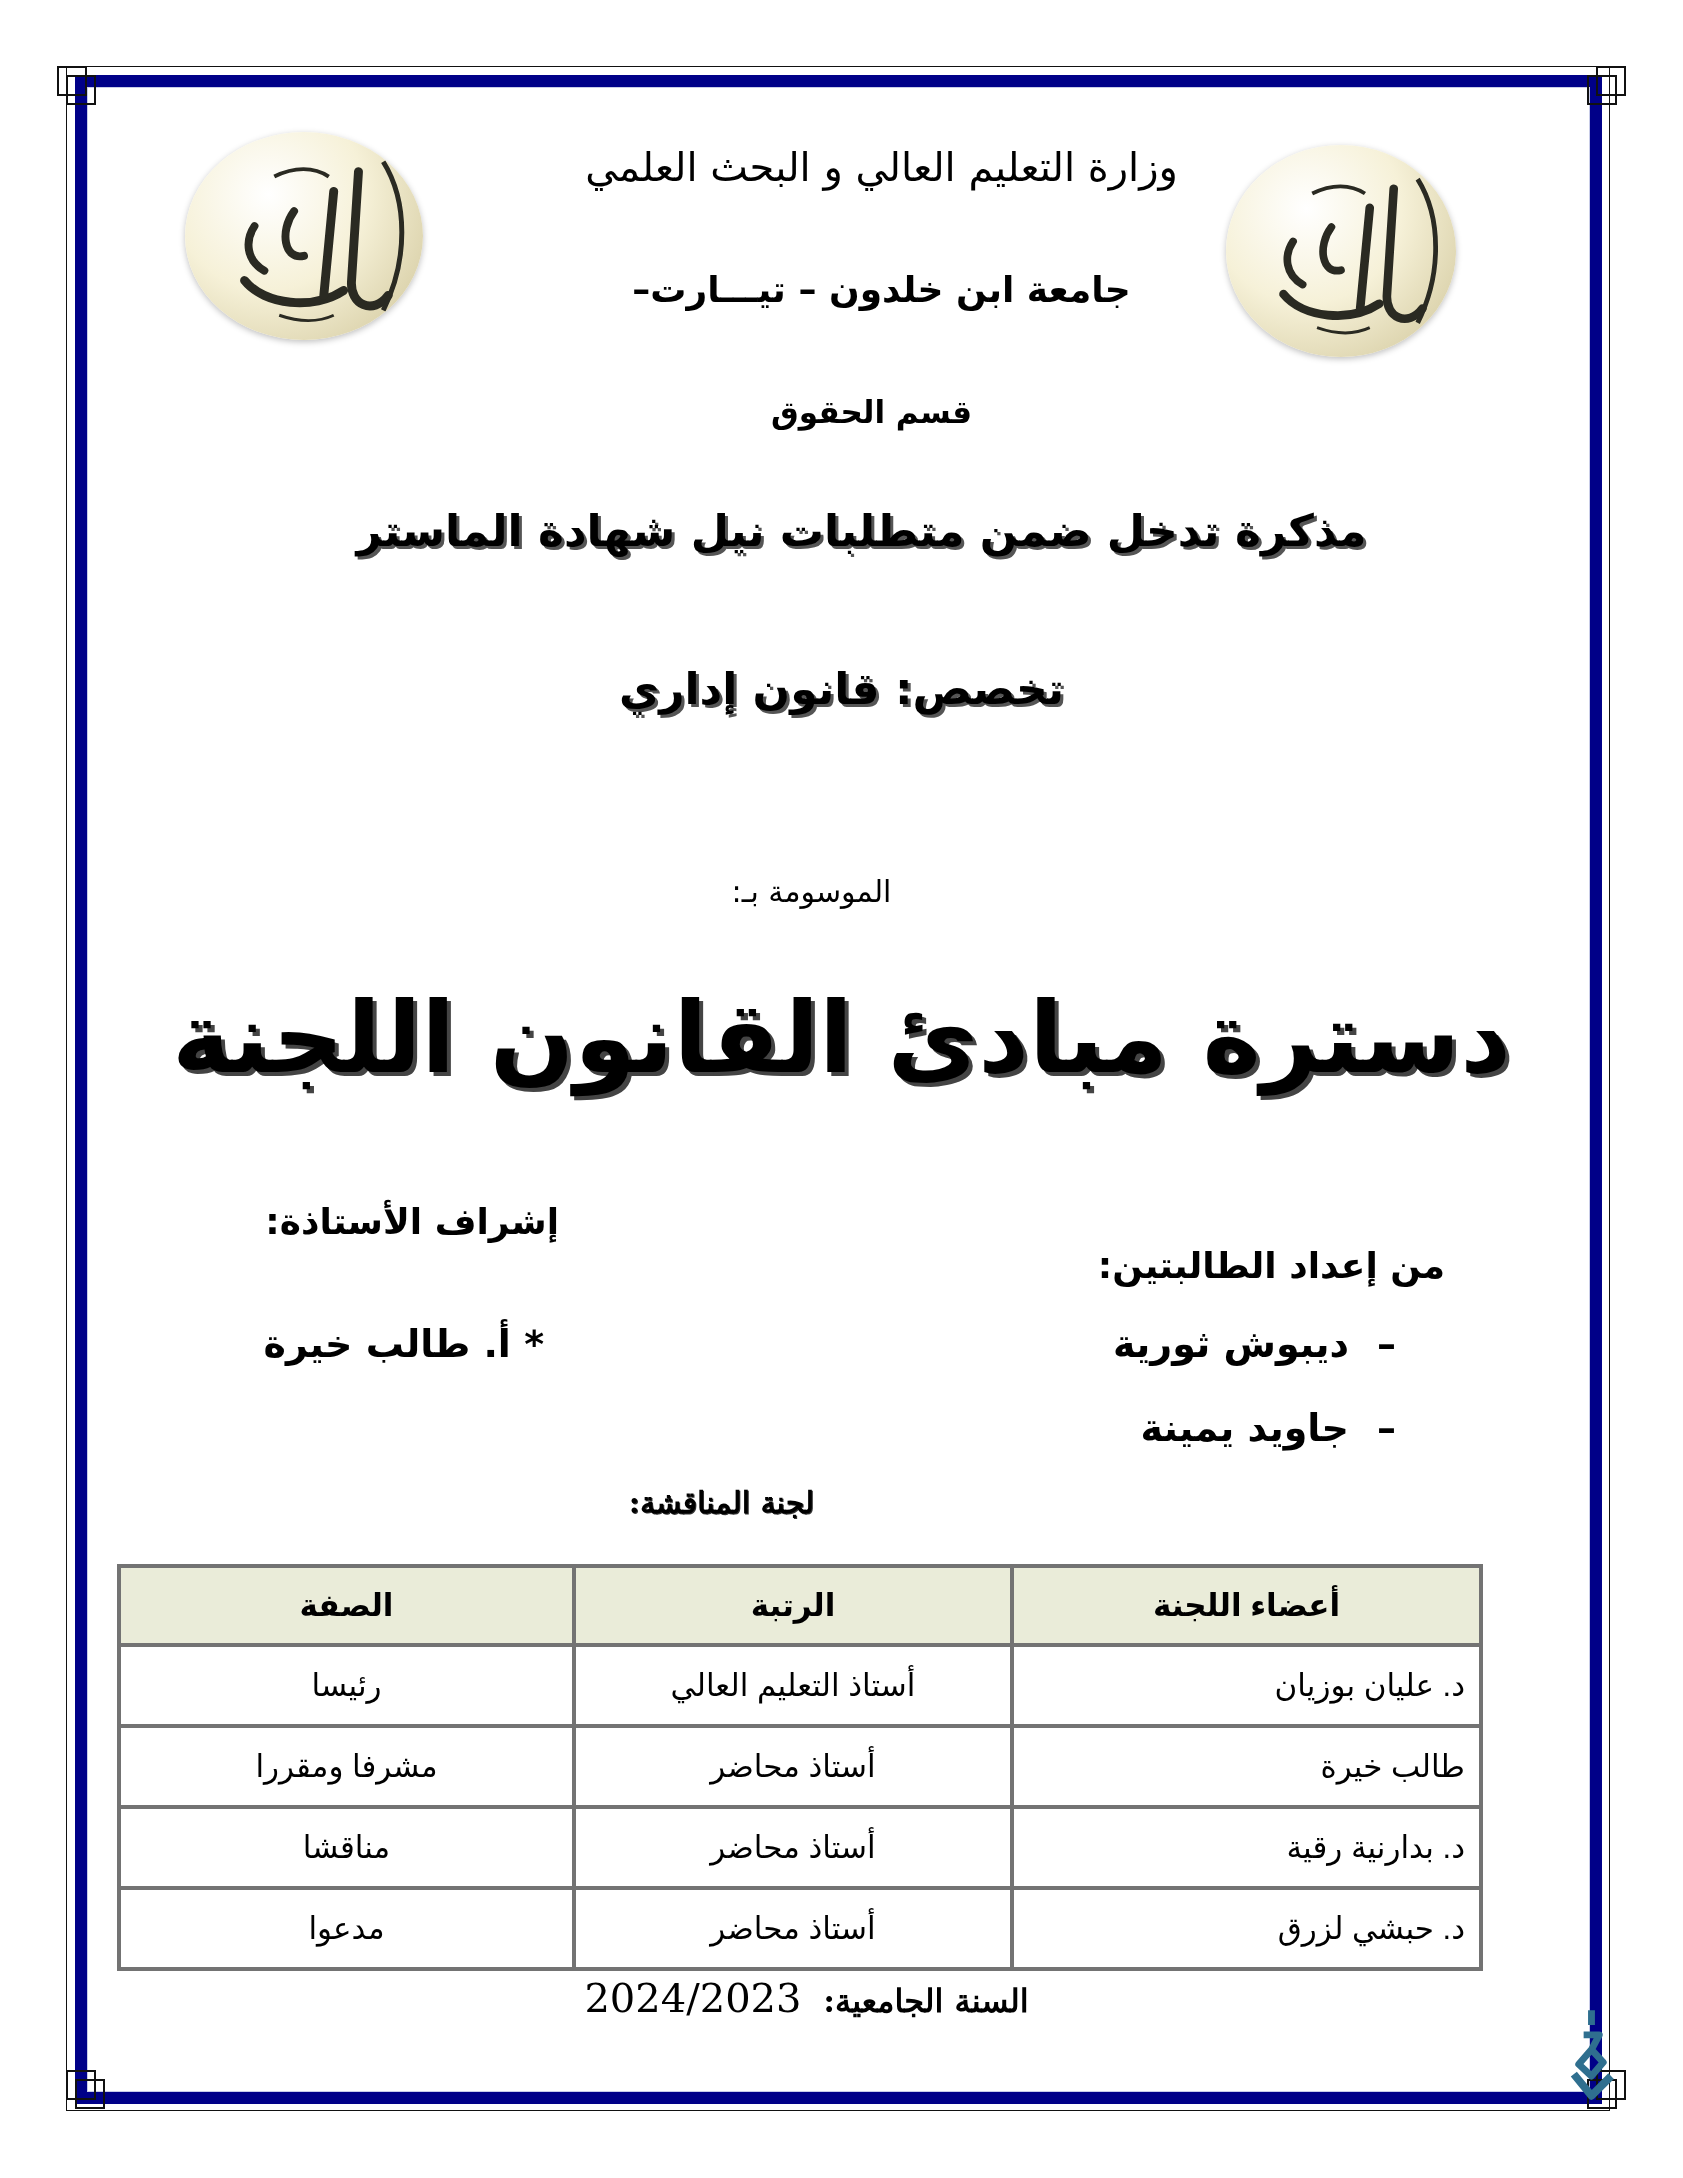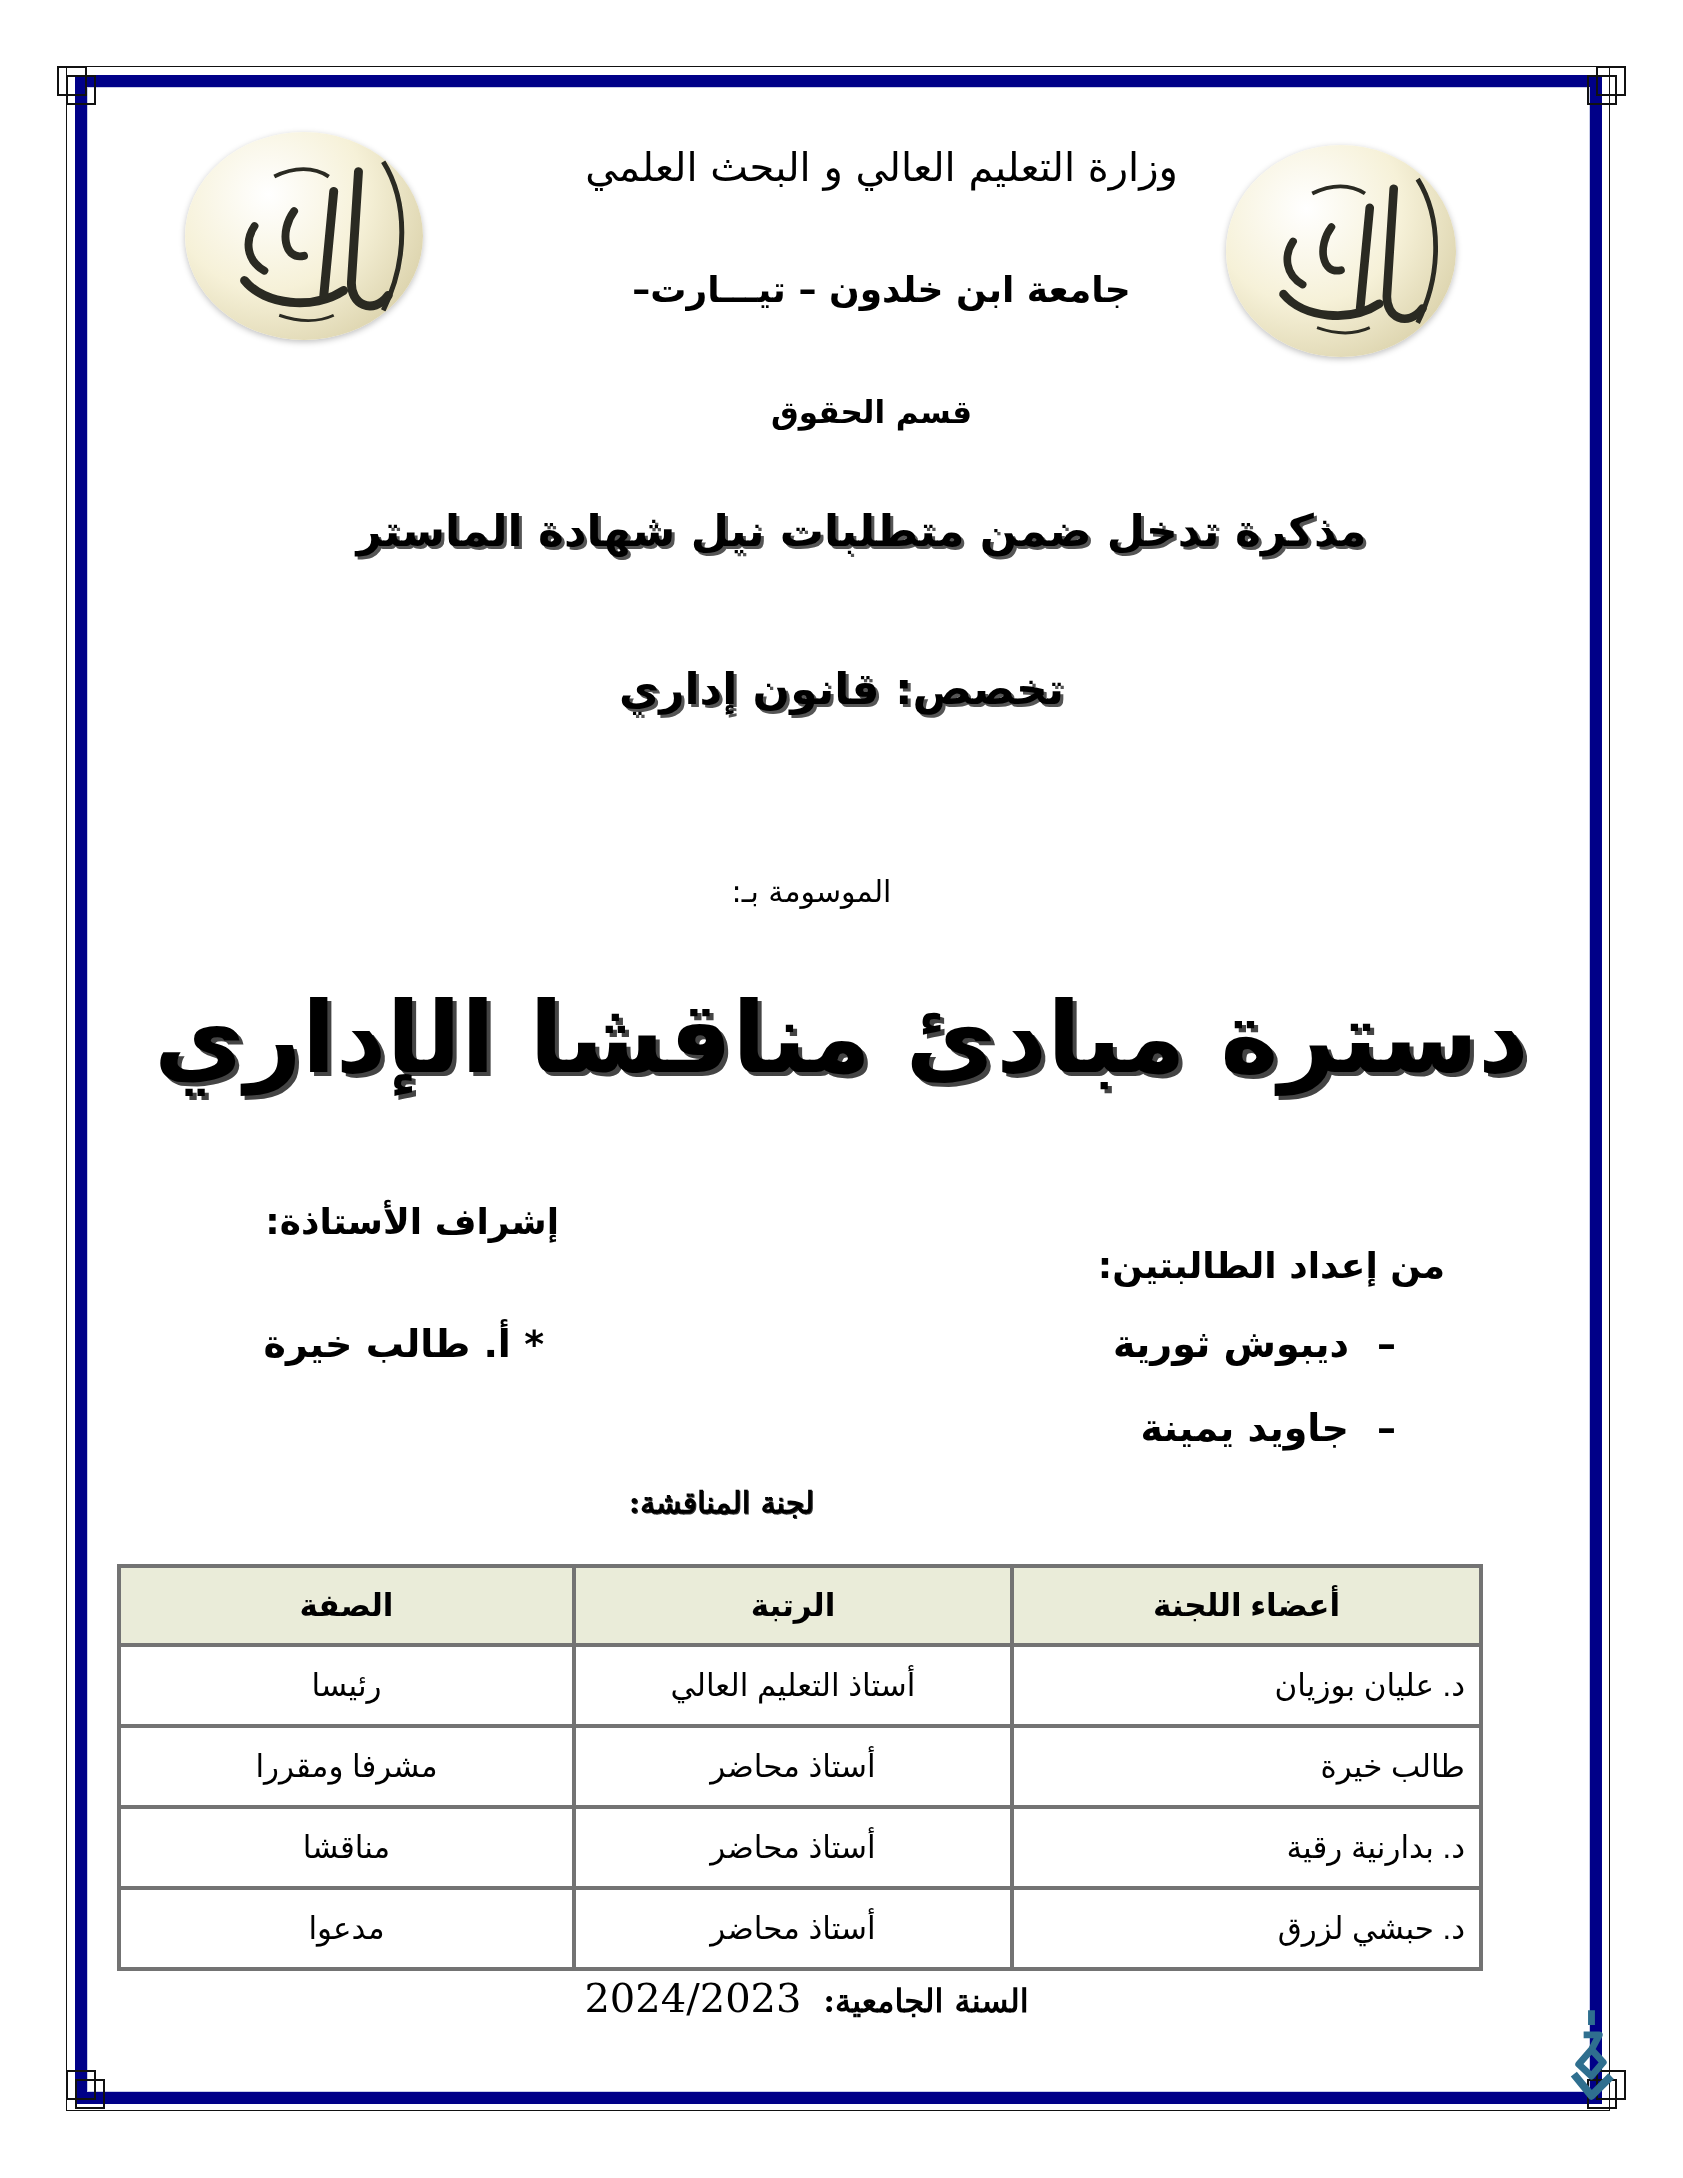--- a/index.html
+++ b/index.html
@@ -121,21 +121,21 @@
     </svg>
   </div>
 
   <div class="line ministry">وزارة التعليم العالي و البحث العلمي</div>
   <div class="line university">جامعة ابن خلدون – تيـــارت–</div>
   <div class="line department">قسم الحقوق</div>
 
   <div class="line memo">مذكرة تدخل ضمن متطلبات نيل شهادة الماستر</div>
   <div class="line spec">تخصص: قانون إداري</div>
   <div class="line titled">الموسومة بـ:</div>
-  <div class="line main-title">دسترة مبادئ مناقشا الإداري</div>
+  <div class="line main-title">دسترة مبادئ القانون اللجنة</div>
 
   <div class="block students-head">من إعداد الطالبتين:</div>
   <div class="block student student-1">
     <span class="dash">–</span><span>ديبوش ثورية</span>
   </div>
   <div class="block student student-2">
     <span class="dash">–</span><span>جاويد يمينة</span>
   </div>
 
   <div class="block super-head">إشراف الأستاذة:</div>

